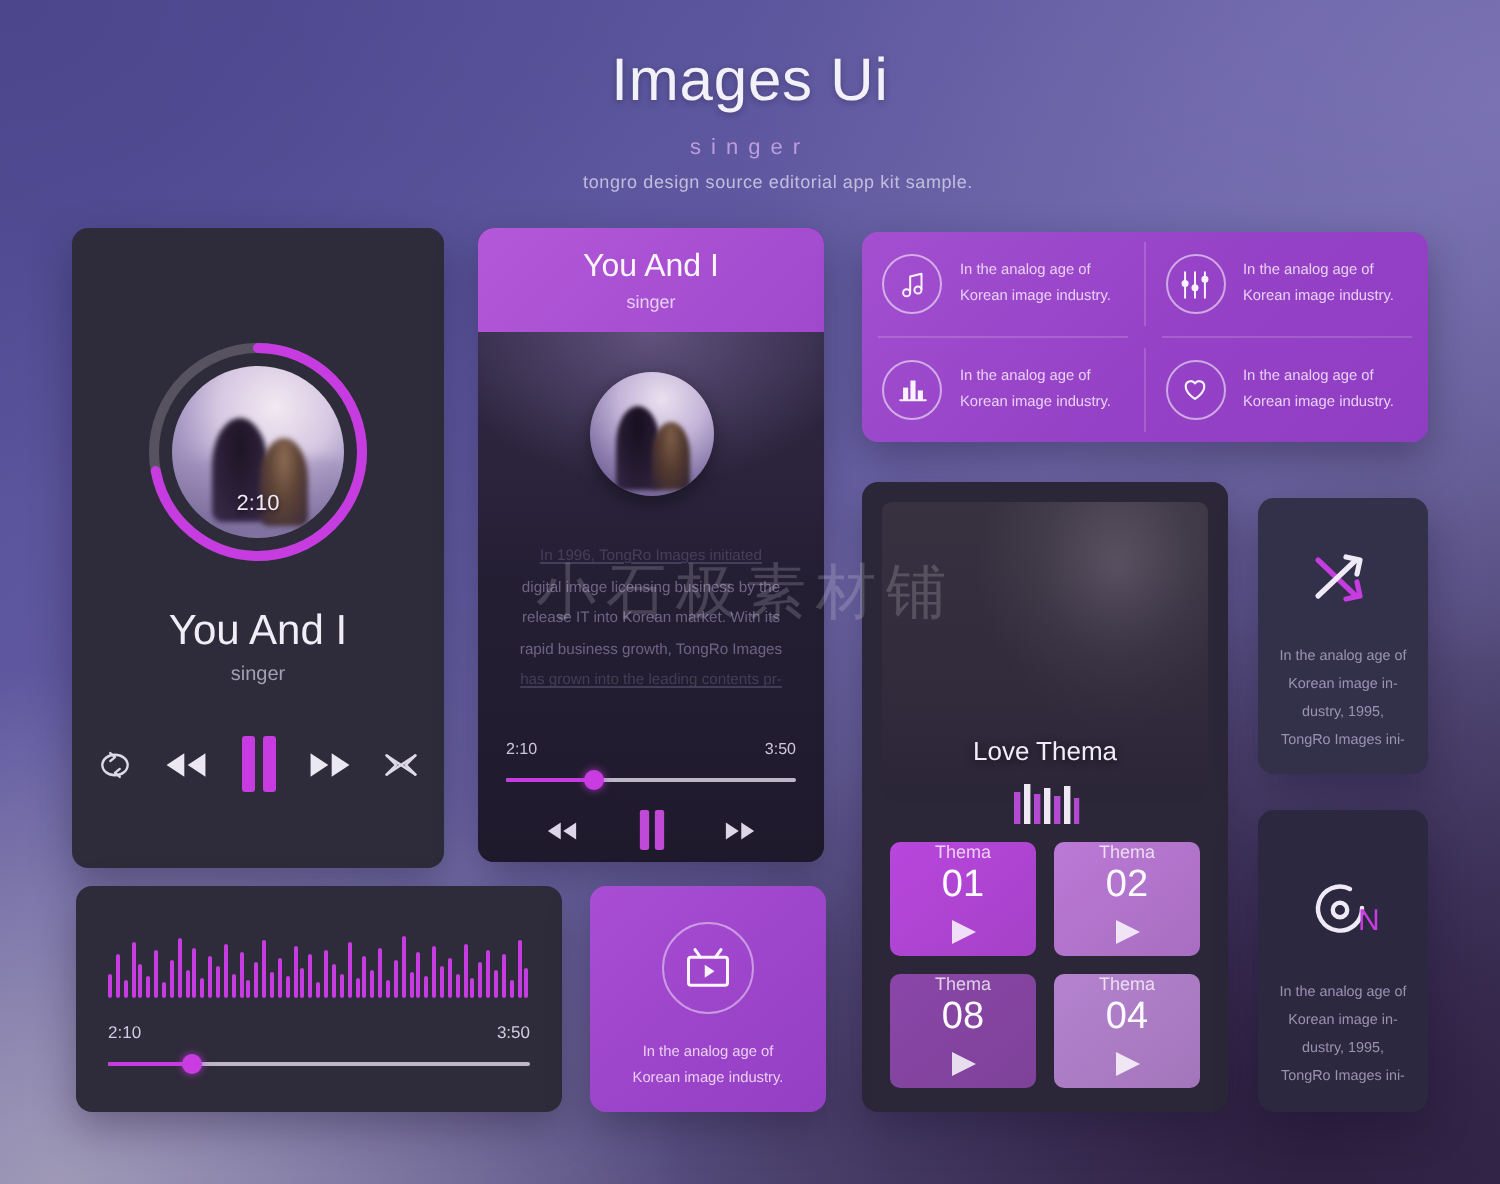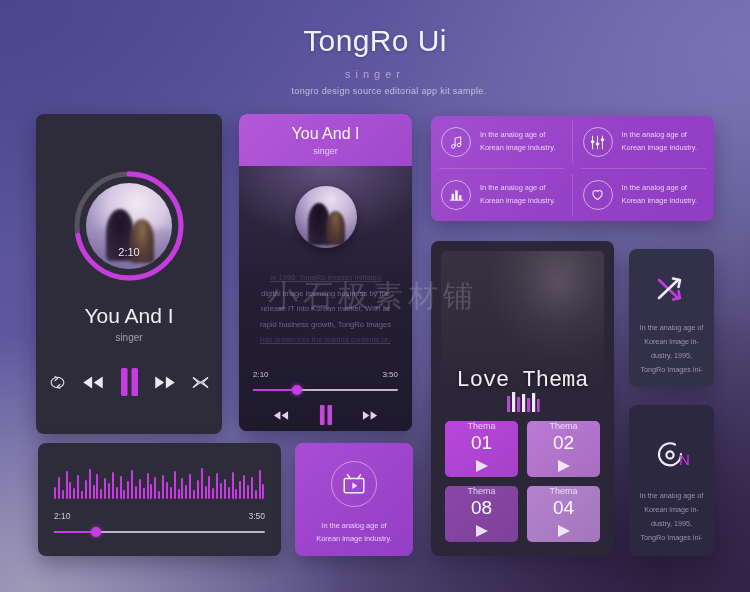--- a/index.html
+++ b/index.html
@@ -154,21 +154,21 @@
     position: absolute; left: 10px; right: 10px; top: 10px; height: 150px; border-radius: 5px; overflow: hidden;
     background:
       radial-gradient(ellipse 70px 80px at 72% 22%, #6d6472 0%, #4a4350 55%, #3a3442 100%),
       radial-gradient(ellipse 60px 70px at 28% 48%, #7b6f79 0%, #4f4752 58%, #393342 100%),
       linear-gradient(160deg, #58505f 0%, #433c4e 50%, #322c3f 100%);
   }
   .dphoto::after {
     content:""; position:absolute; inset:0;
     background: linear-gradient(180deg, rgba(40,34,54,.18) 0%, rgba(40,34,54,.55) 68%, rgba(40,34,54,.85) 100%);
   }
-  .dtitle { position: absolute; left: 0; right: 0; top: 127px; text-align: center; font-size: 22px; color: #f1ecf7; z-index: 2; text-shadow: 0 1px 4px rgba(0,0,0,.6); font-family: Liberation Mono, monospace; }
+  .dtitle { position: absolute; left: 0; right: 0; top: 127px; text-align: center; font-size: 13px; color: #f1ecf7; z-index: 2; text-shadow: 0 1px 4px rgba(0,0,0,.6); }
   .deq { position: absolute; left: 0; right: 0; top: 151px; display: flex; justify-content: center; z-index: 2; }
   .tgrid {
     position: absolute; left: 14px; right: 14px; top: 180px; height: 120px;
     display: grid; grid-template-columns: 1fr 1fr; grid-template-rows: 1fr 1fr; gap: 9px;
   }
   .tile { border-radius: 5px; display: flex; flex-direction: column; align-items: center; justify-content: flex-start; position: relative; }
   .tile-l { font-size: 9px; color: rgba(255,255,255,.75); }
   .tile-n { font-size: 19px; color: #fdfbff; margin-top: 1px; }
   .tile-p { margin-top: 5px; }
 
@@ -202,21 +202,21 @@
     letter-spacing: 5px; pointer-events: none; z-index: 5;
   }
 </style>
 </head>
 <body>
 
 <div id="bg"></div>
 <div id="root">
 
   <div class="hdr">
-    <div class="hdr-title">TongRo Ui</div>
+    <div class="hdr-title">Images Ui</div>
     <div class="hdr-sub">singer</div>
     <div class="hdr-desc">tongro design source editorial app kit sample.</div>
   </div>
 
   <div class="card dark" id="cardA">
     <div class="ringwrap">
       <svg class="ring" viewBox="0 0 120 120">
         <circle cx="60" cy="60" r="52" fill="none" stroke="#56525f" stroke-width="5"></circle>
         <circle id="ringArc" cx="60" cy="60" r="52" fill="none" stroke="#c63ce0" stroke-width="5" stroke-linecap="round" transform="rotate(-90 60 60)" stroke-dasharray="235.2424579008037 326.7256359733385"></circle>
       </svg>

